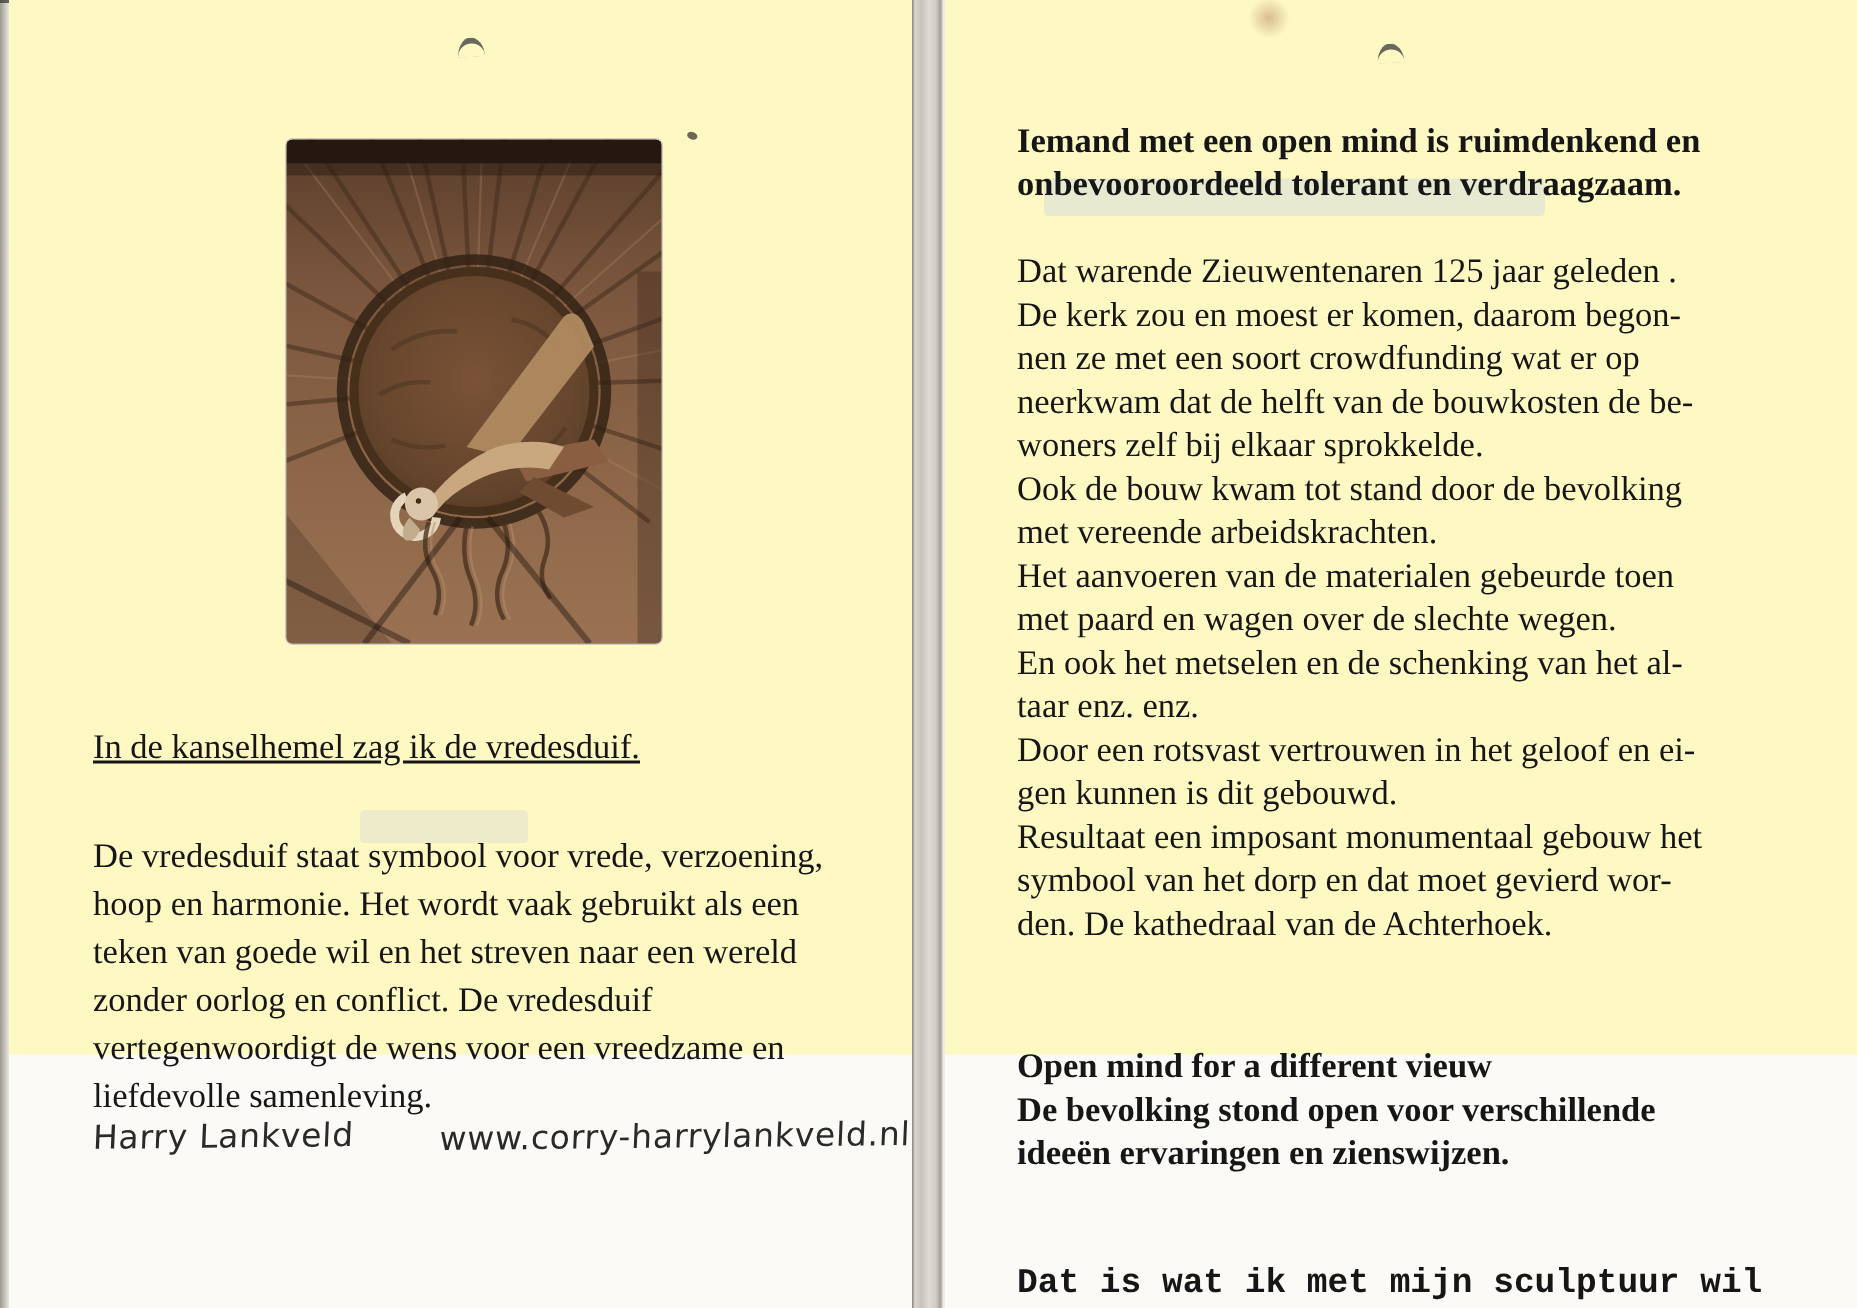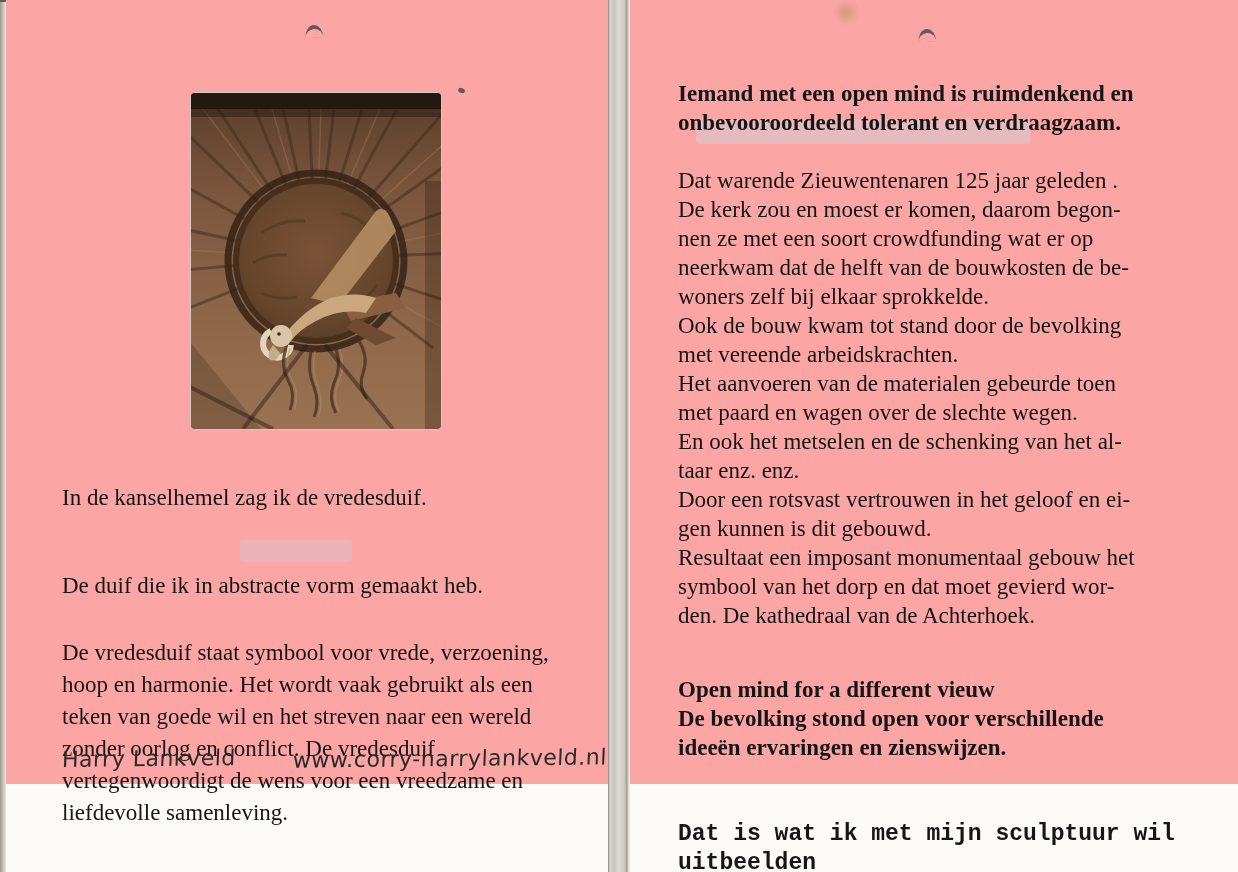--- a/index.html
+++ b/index.html
@@ -10,21 +10,21 @@
     color:#161616;
   }
   .edge-left{
     position:absolute;left:0;top:0;width:6px;height:872px;
     background:linear-gradient(90deg,#9d9991,#cbc8c1 60%,#e9e7e2);
   }
   .top-line{
     position:absolute;left:0;top:0;width:612px;height:2px;
     background:#3c3a37;opacity:.75;
   }
-  .page{position:absolute;top:0;height:784px;background:#fca5a5;}
+  .page{position:absolute;top:0;height:703px;background:#fef9c3;}
   .page-left{left:6px;width:602px;}
   .page-right{left:630px;width:608px;}
   .divider{
     position:absolute;left:608px;top:0;width:22px;height:872px;
     background:linear-gradient(90deg,#85817a 0px,#d9d6d0 2px,#c6c3bc 6px,#dedbd5 11px,#cfccc6 16px,#a5a199 19px,#edece8 21px);
   }
   .hole{
     position:absolute;width:18px;height:9px;
     border-top:4px solid #454545;
     border-radius:50%/100% 100% 0 0;
@@ -45,31 +45,31 @@
     border:1px solid #cfccc6;border-radius:5px;overflow:hidden;
     background:#7b563e;
   }
   .photo svg{display:block;}
 
   .left-text{
     position:absolute;left:56px;top:450px;width:548px;
     font-size:23px;line-height:32px;white-space:pre-line;
   }
   .left-text p{margin:0;}
-  .left-text .p1{margin-bottom:24px;}
+  .left-text .p1{margin-bottom:9px;text-decoration:underline;}
   .left-text .p2{margin-bottom:3px;}
 
   .right-text{
     position:absolute;left:48px;top:50px;width:552px;
     font-size:23px;line-height:29px;white-space:pre-line;
     z-index:1;
   }
   .right-text p{margin:0;position:relative;z-index:1;}
   .bold{font-weight:700;}
-  .right-text .subheading{margin-top:16px;}
+  .right-text .subheading{margin-top:37px;}
   .right-text .closing{margin-top:29px;font-family:Liberation Mono, monospace;}
 
   .highlight-band{
     position:absolute;left:66px;top:119px;width:334px;height:25px;
     background:rgba(203,214,223,.45);border-radius:3px;z-index:0;
   }
   .smudge-left{
     position:absolute;left:234px;top:540px;width:112px;height:22px;
     background:rgba(205,210,216,.35);border-radius:3px;z-index:0;
   }
@@ -182,21 +182,20 @@
       </g>
       <rect x="234" y="88" width="16" height="248" fill="rgba(42,27,16,0.3)"></rect>
       <path d="M0,250 L70,336 L0,336 Z" fill="rgba(42,27,16,0.22)"></path>
     </svg>
   </div>
 
   <div class="smudge-left"></div>
 
   <div class="left-text">
     <p class="p1">In de kanselhemel zag ik de vredesduif.</p>
-    <p class="p2">De duif die ik in abstracte vorm gemaakt heb.</p>
     <p class="p3">De vredesduif staat symbool voor vrede, verzoening,
 hoop en harmonie. Het wordt vaak gebruikt als een
 teken van goede wil en het streven naar een wereld
 zonder oorlog en conflict. De vredesduif
 vertegenwoordigt de wens voor een vreedzame en
 liefdevolle samenleving.</p>
   </div>
 
   <div class="signature sig-left">
     <span class="name">Harry Lankveld</span>

